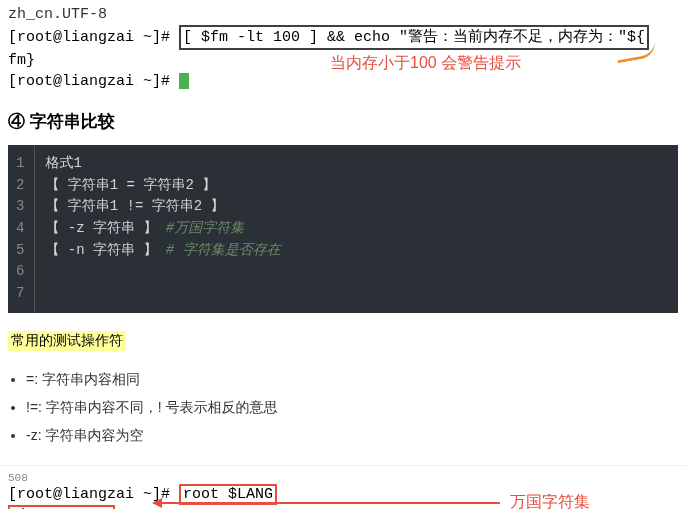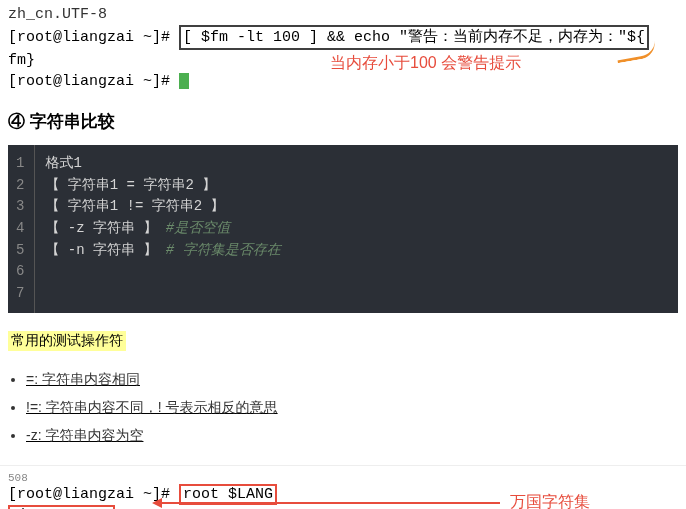--- a/index.html
+++ b/index.html
@@ -15,21 +15,21 @@
   
   .code-block { background: #2b2f36; color: #d4d4d4; font-family: "Courier New", Consolas, monospace; font-size: 14px; display: flex; margin: 0 8px; }
   .gutter { background: #2b2f36; color: #888; text-align: right; padding: 8px 10px 8px 8px; border-right: 1px solid #555; user-select: none; }
   .gutter div { line-height: 1.55; }
   .code-lines { padding: 8px 10px; flex: 1; }
   .code-lines div { line-height: 1.55; white-space: pre; }
   .tok-default { color: #d4d4d4; }
   .tok-comment { color: #6a8a6a; font-style: italic; }
   
   .subhead { background: #ffff99; display: inline-block; margin: 18px 8px 10px; padding: 1px 3px; font-size: 14px; text-align: right; }
-  .bullets { margin: 0 8px; text-decoration: underline; }
+  .bullets { margin: 0 8px; }
   .bullets li { list-style: disc; margin: 10px 0 10px 18px; font-size: 14px; color: #333; }
   
   .terminal-bot { font-family: "Courier New", monospace; font-size: 15px; padding: 6px 8px 2px; position: relative; margin-top: 20px; border-top: 1px solid #eee; height: 60px; }
   .terminal-bot .red-box { border: 2px solid #e74c3c; padding: 0 2px; display: inline-block; }
   .arrow-line { position: absolute; left: 160px; top: 36px; width: 340px; height: 2px; background: #e74c3c; }
   .arrow-line::before { content: ""; position: absolute; left: -8px; top: -4px; border-right: 10px solid #e74c3c; border-top: 5px solid transparent; border-bottom: 5px solid transparent; }
   .note2 { position: absolute; left: 510px; top: 26px; }
   .orange-swoosh { position: absolute; right: 30px; top: 44px; width: 40px; height: 16px; border-bottom: 3px solid #f0902a; border-radius: 0 0 30px 0; transform: rotate(-10deg); }
 </style>
 </head>
@@ -62,21 +62,21 @@
     <div>4</div>
     <div>5</div>
     <div>6</div>
     <div>7</div>
   </div>
   <div class="code-lines">
     <div>格式1</div>
     <div>【 字符串1 = 字符串2 】</div>
     <div>【 字符串1 != 字符串2 】</div>
     <div></div>
-    <div><span class="tok-default">【 -z 字符串 】</span><span class="tok-comment"> #是否空值</span></div>
+    <div><span class="tok-default">【 -z 字符串 】</span><span class="tok-comment"> #万国字符集</span></div>
     <div><span class="tok-default">【 -n 字符串 】</span><span class="tok-comment"> # 字符集是否存在</span></div>
   </div>
 </div>
 
 <div class="subhead">常用的测试操作符</div>
 
 <ul class="bullets">
   <li>=: 字符串内容相同</li>
   <li>!=: 字符串内容不同，! 号表示相反的意思</li>
   <li>-z: 字符串内容为空</li>

